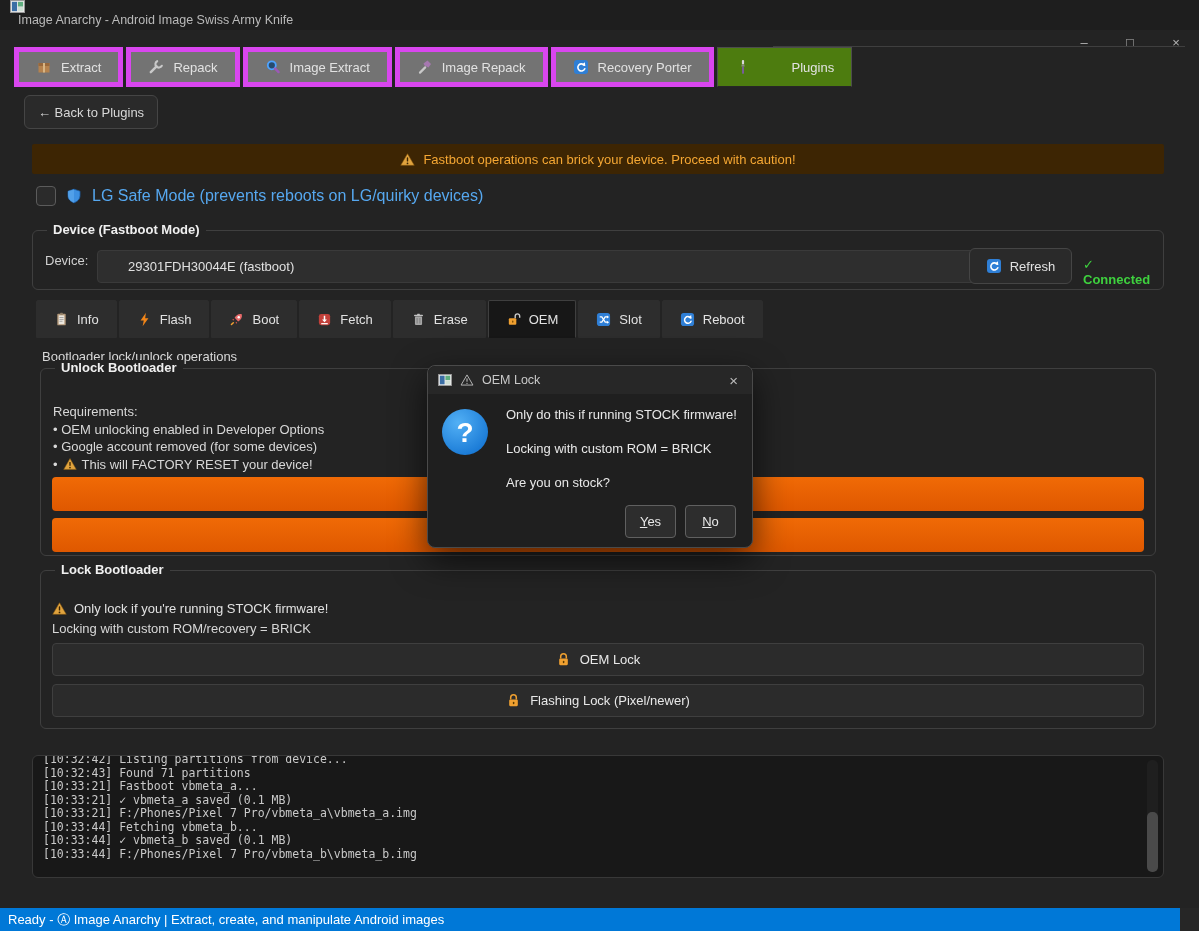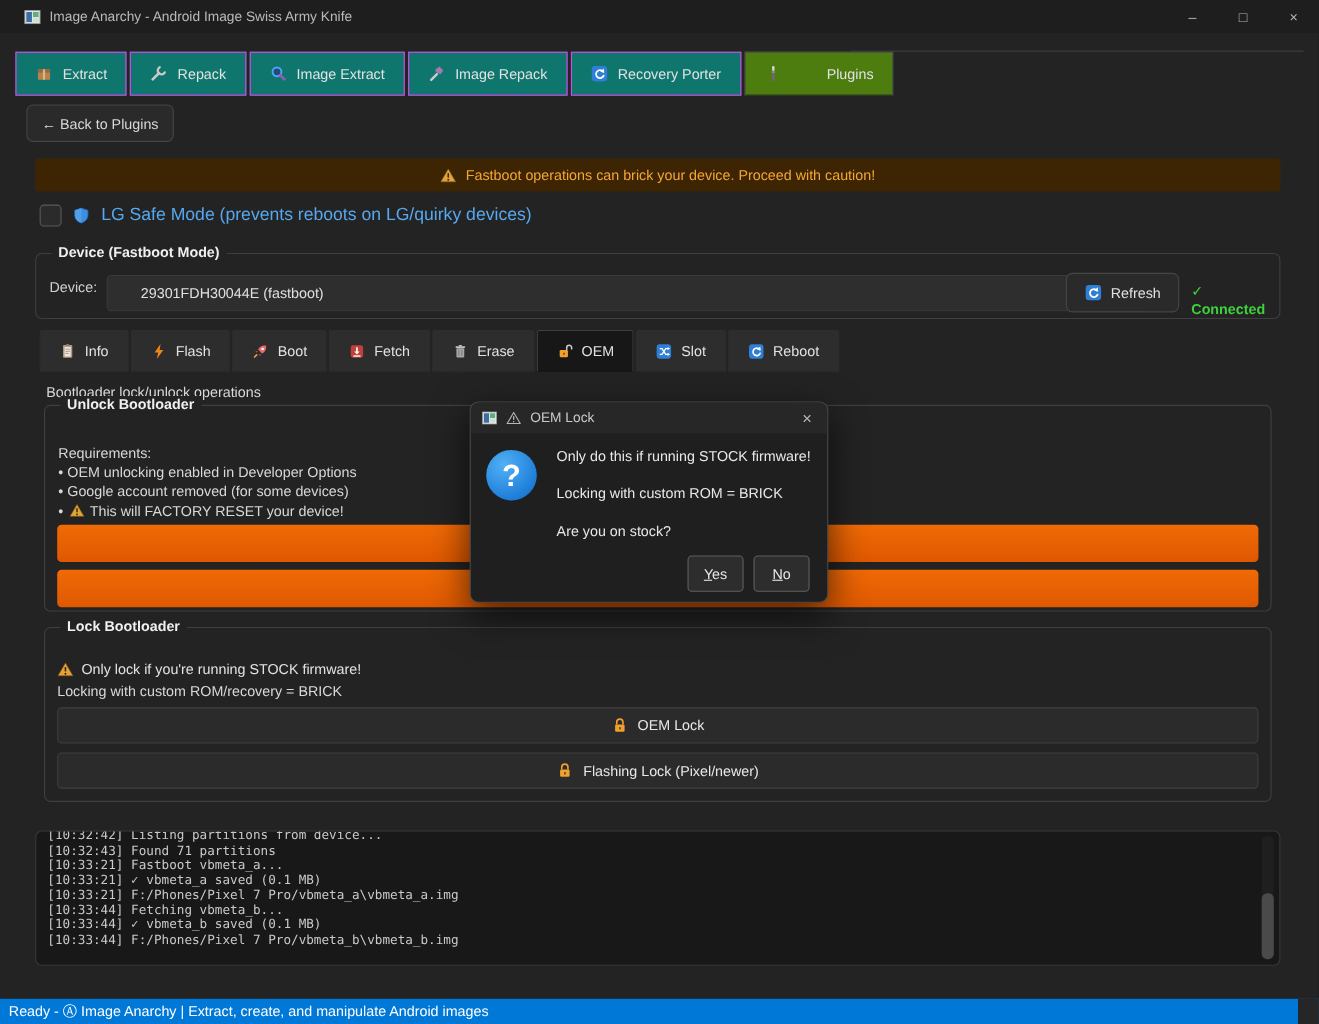--- a/index.html
+++ b/index.html
@@ -4,30 +4,30 @@
 <style>
   * { margin:0; padding:0; box-sizing:border-box; }
   html,body { background:#111; }
   body { font-family:"Liberation Sans","DejaVu Sans",sans-serif; }
   #app { position:relative; width:1199px; height:931px; background:#232323; overflow:hidden; }
 
   .ic { display:inline-block; flex:none; line-height:0; }
 
   
   .titlebar { position:absolute; top:0; left:0; width:1199px; height:30px; background:#1e1e1e;
-              display:flex; align-items:center; padding-left:22px; }
+              display:flex; align-items:flex-start; padding-left:10px;flex-direction:column; }
   .win-title { color:#b9b9b9; font-size:12.5px; margin-left:8px; }
   .win-controls { margin-left:auto; display:flex; height:30px; }
   .wbtn { width:46px; height:30px; display:flex; align-items:center; justify-content:center;
           color:#b5b5b5; font-size:13px; cursor:default; }
 
   
   .tabbar { position:absolute; top:47px; left:14px; height:40px; display:flex; gap:3px; }
-  .tab { background:#0f766e; display:flex; align-items:center; gap:9px; padding:0 17px;
-         color:#e2e2e2; font-size:13px; border:1px solid #d946ef; }
+  .tab { background:#737373; display:flex; align-items:center; gap:9px; padding:0 17px;
+         color:#e2e2e2; font-size:13px; border:5px solid #d946ef; }
   .tab.active { background:#4d7c0f; border:1px solid #4d4d4d; border-bottom-color:#262626;gap:41px; }
   .tab-topline { position:absolute; top:46px; left:773px; width:412px; height:1px; background:#3f3f3f; }
 
   
   .back-btn { position:absolute; top:95px; left:24px; width:134px; height:34px; background:#2a2a2a;
               border:1px solid #454545; border-radius:6px; color:#d8d8d8; font-size:13px;
               font-family:inherit; display:flex; align-items:center; justify-content:center; }
   .page-head { position:absolute; top:95px; left:170px; height:34px; display:flex; align-items:center; gap:9px; }
   .page-title { color:#f0f0f0; font-size:14.5px; font-weight:bold; }
 

